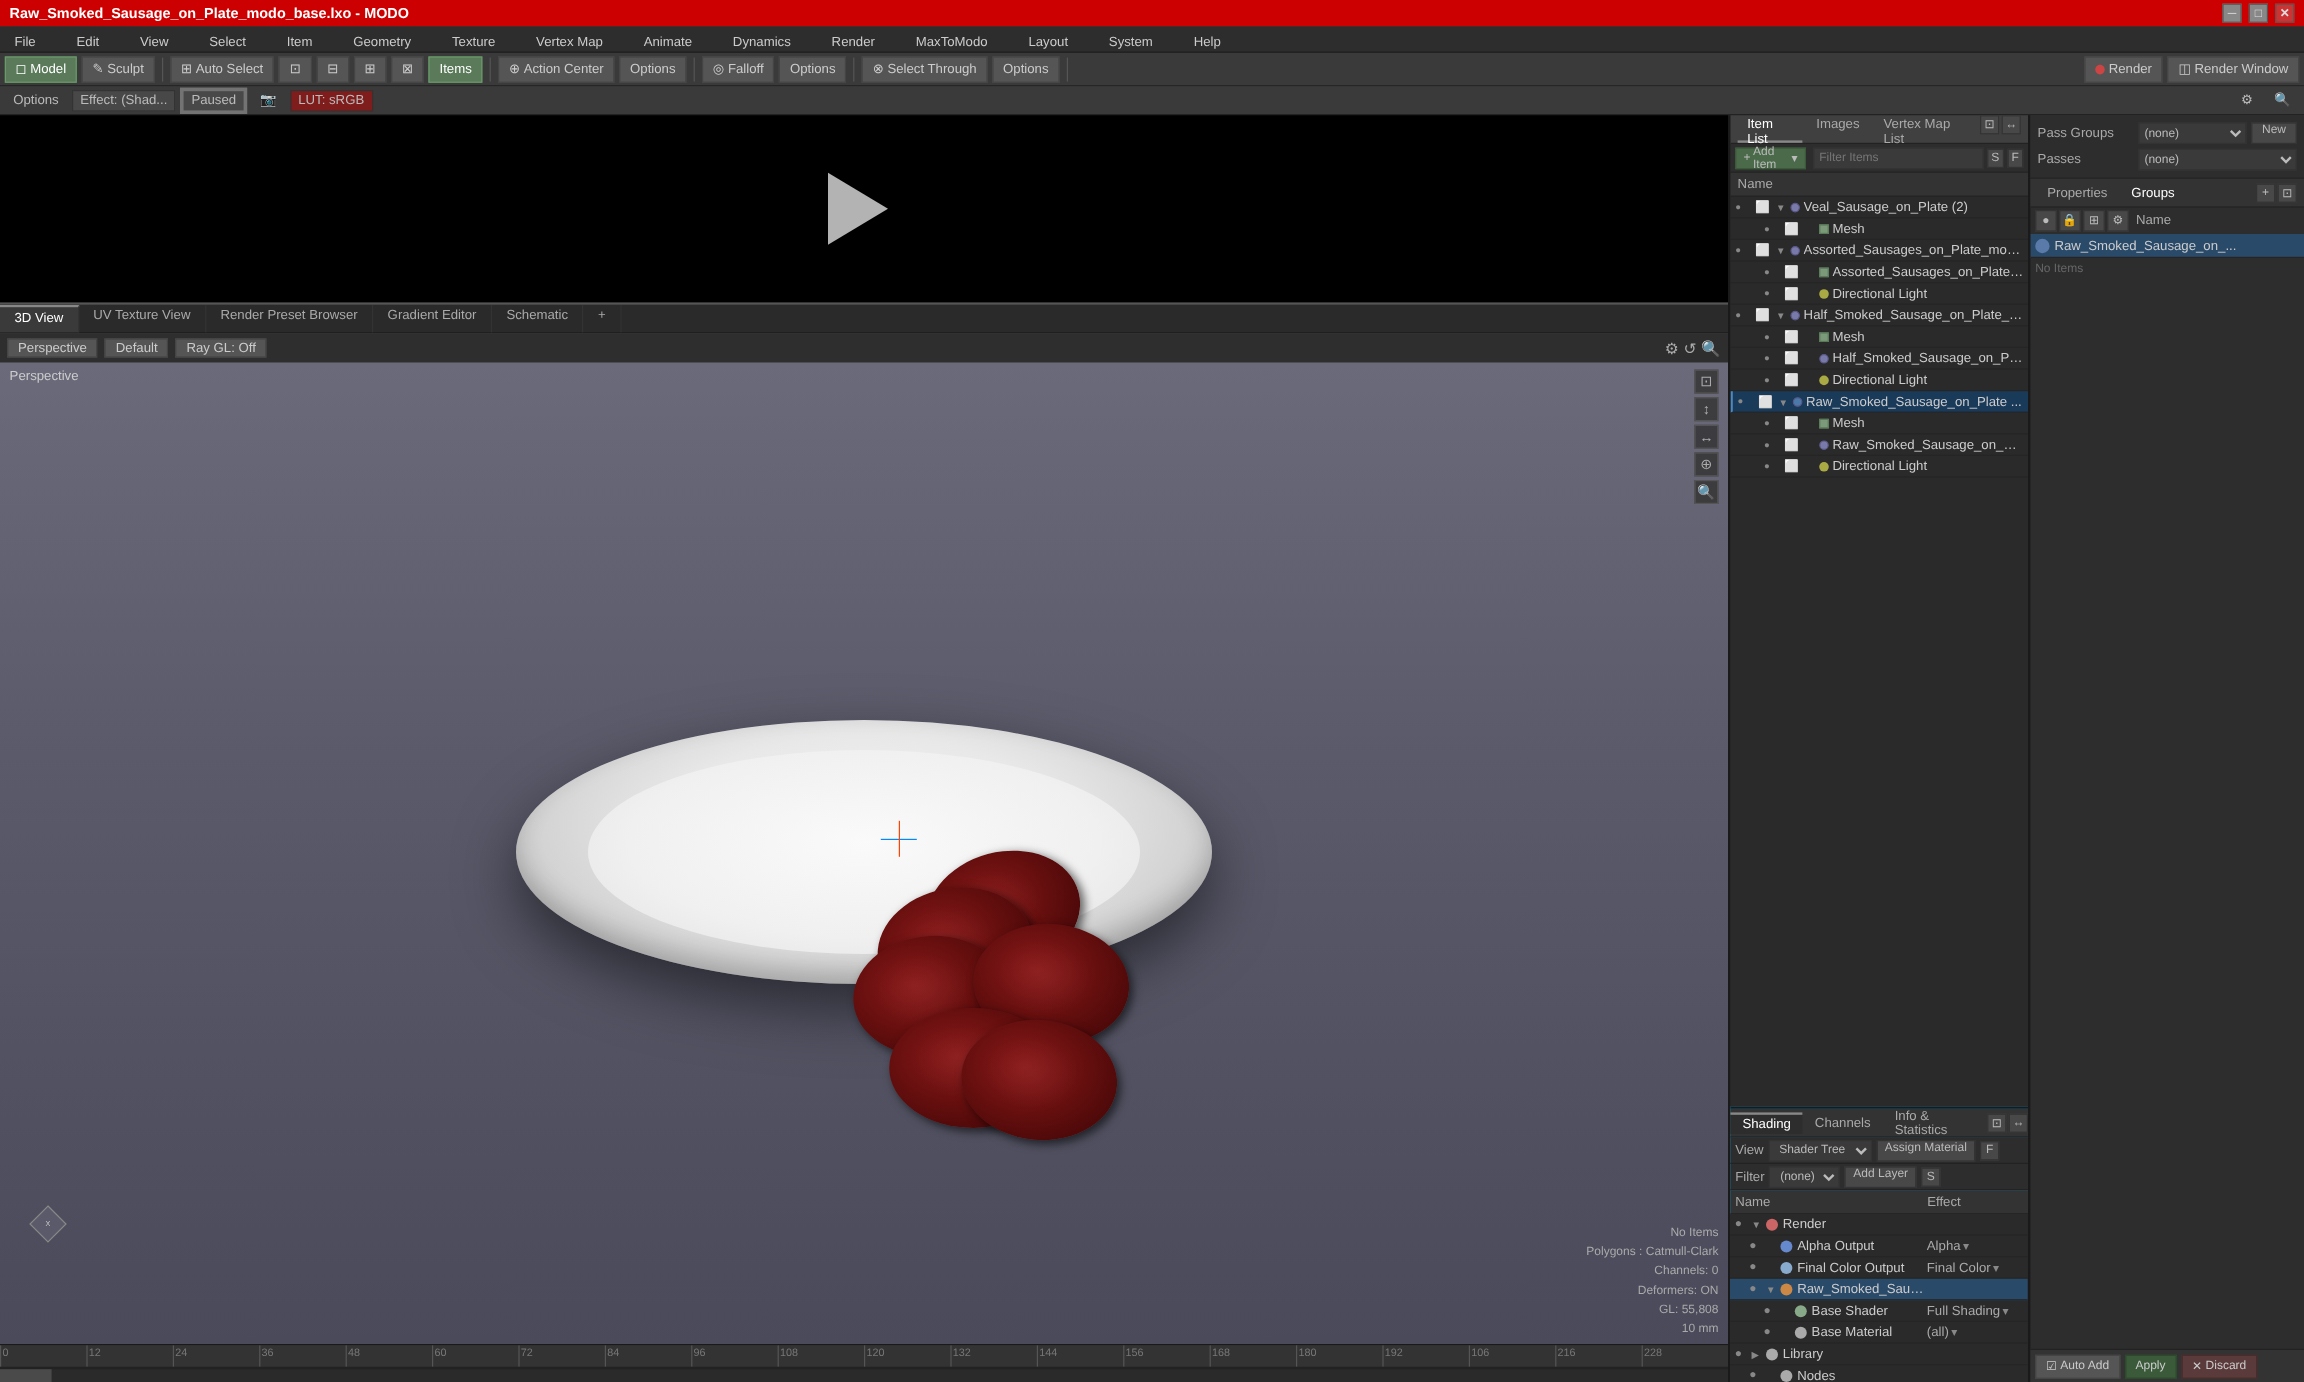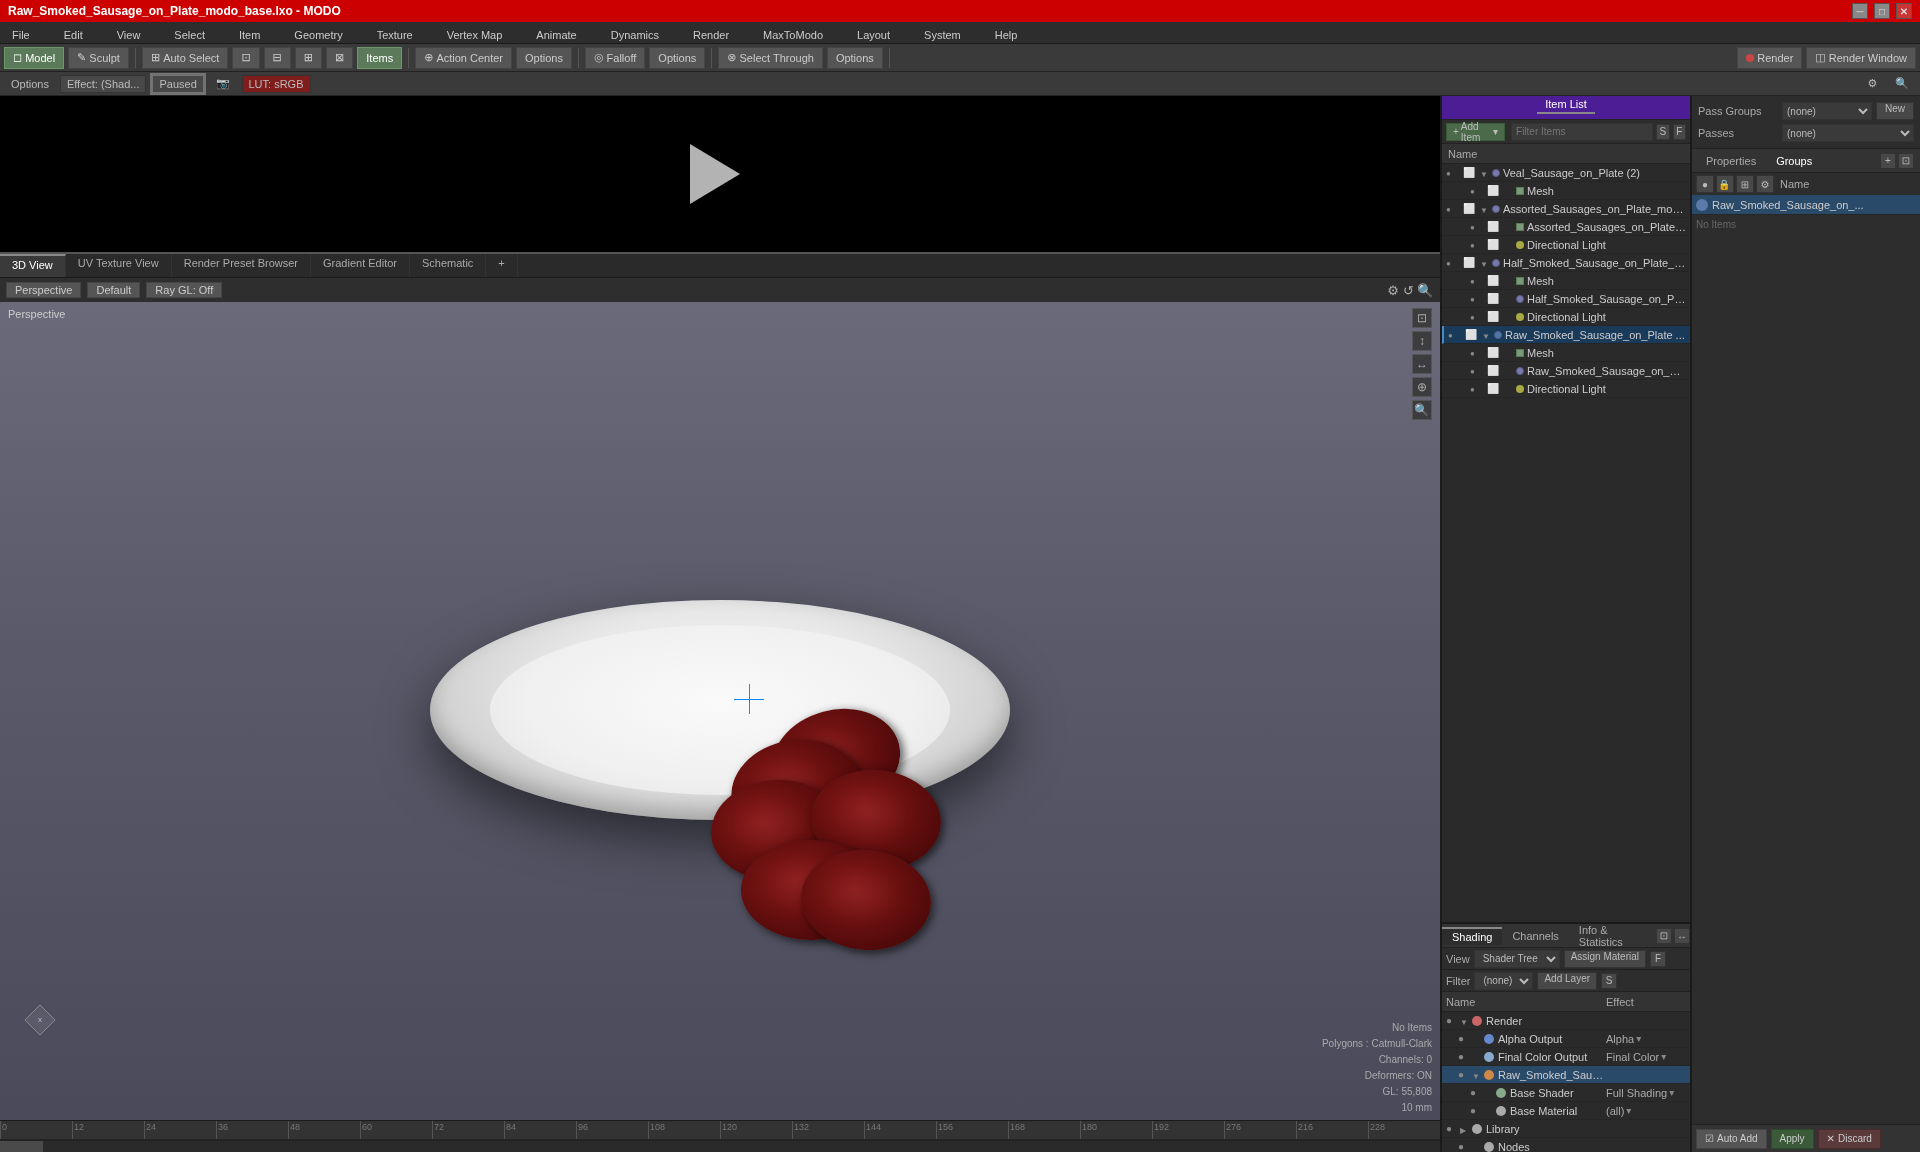--- a/index.html
+++ b/index.html
@@ -294,28 +294,26 @@
     .right-panel {
       width: 250px;
       background: #2d2d2d;
       display: flex;
       flex-direction: column;
       border-left: 2px solid #1a1a1a;
     }
 
     
     .panel-header {
-      background: #4c1d95;
+      background: #404040;
       height: 24px;
       display: flex;
-      align-items: center;
       padding: 0 6px;
       gap: 4px;
       border-bottom: 1px solid #222;
-      flex-direction: column;
     }
     .panel-tab {
       padding: 2px 8px;
       color: #aaa;
       cursor: pointer;
       font-size: 11px;
     }
     .panel-tab.active { color: #fff; border-bottom: 2px solid #888; }
 
     .panel-toolbar {
@@ -871,21 +869,21 @@
           <div class="ruler-label">84</div>
           <div class="ruler-label">96</div>
           <div class="ruler-label">108</div>
           <div class="ruler-label">120</div>
           <div class="ruler-label">132</div>
           <div class="ruler-label">144</div>
           <div class="ruler-label">156</div>
           <div class="ruler-label">168</div>
           <div class="ruler-label">180</div>
           <div class="ruler-label">192</div>
-          <div class="ruler-label">276</div>
+          <div class="ruler-label">106</div>
           <div class="ruler-label">216</div>
           <div class="ruler-label">228</div>
         </div>
       </div>
       <div class="timeline-progress">
         <div class="progress-bar"></div>
       </div>
     </div>
 
   </div>

